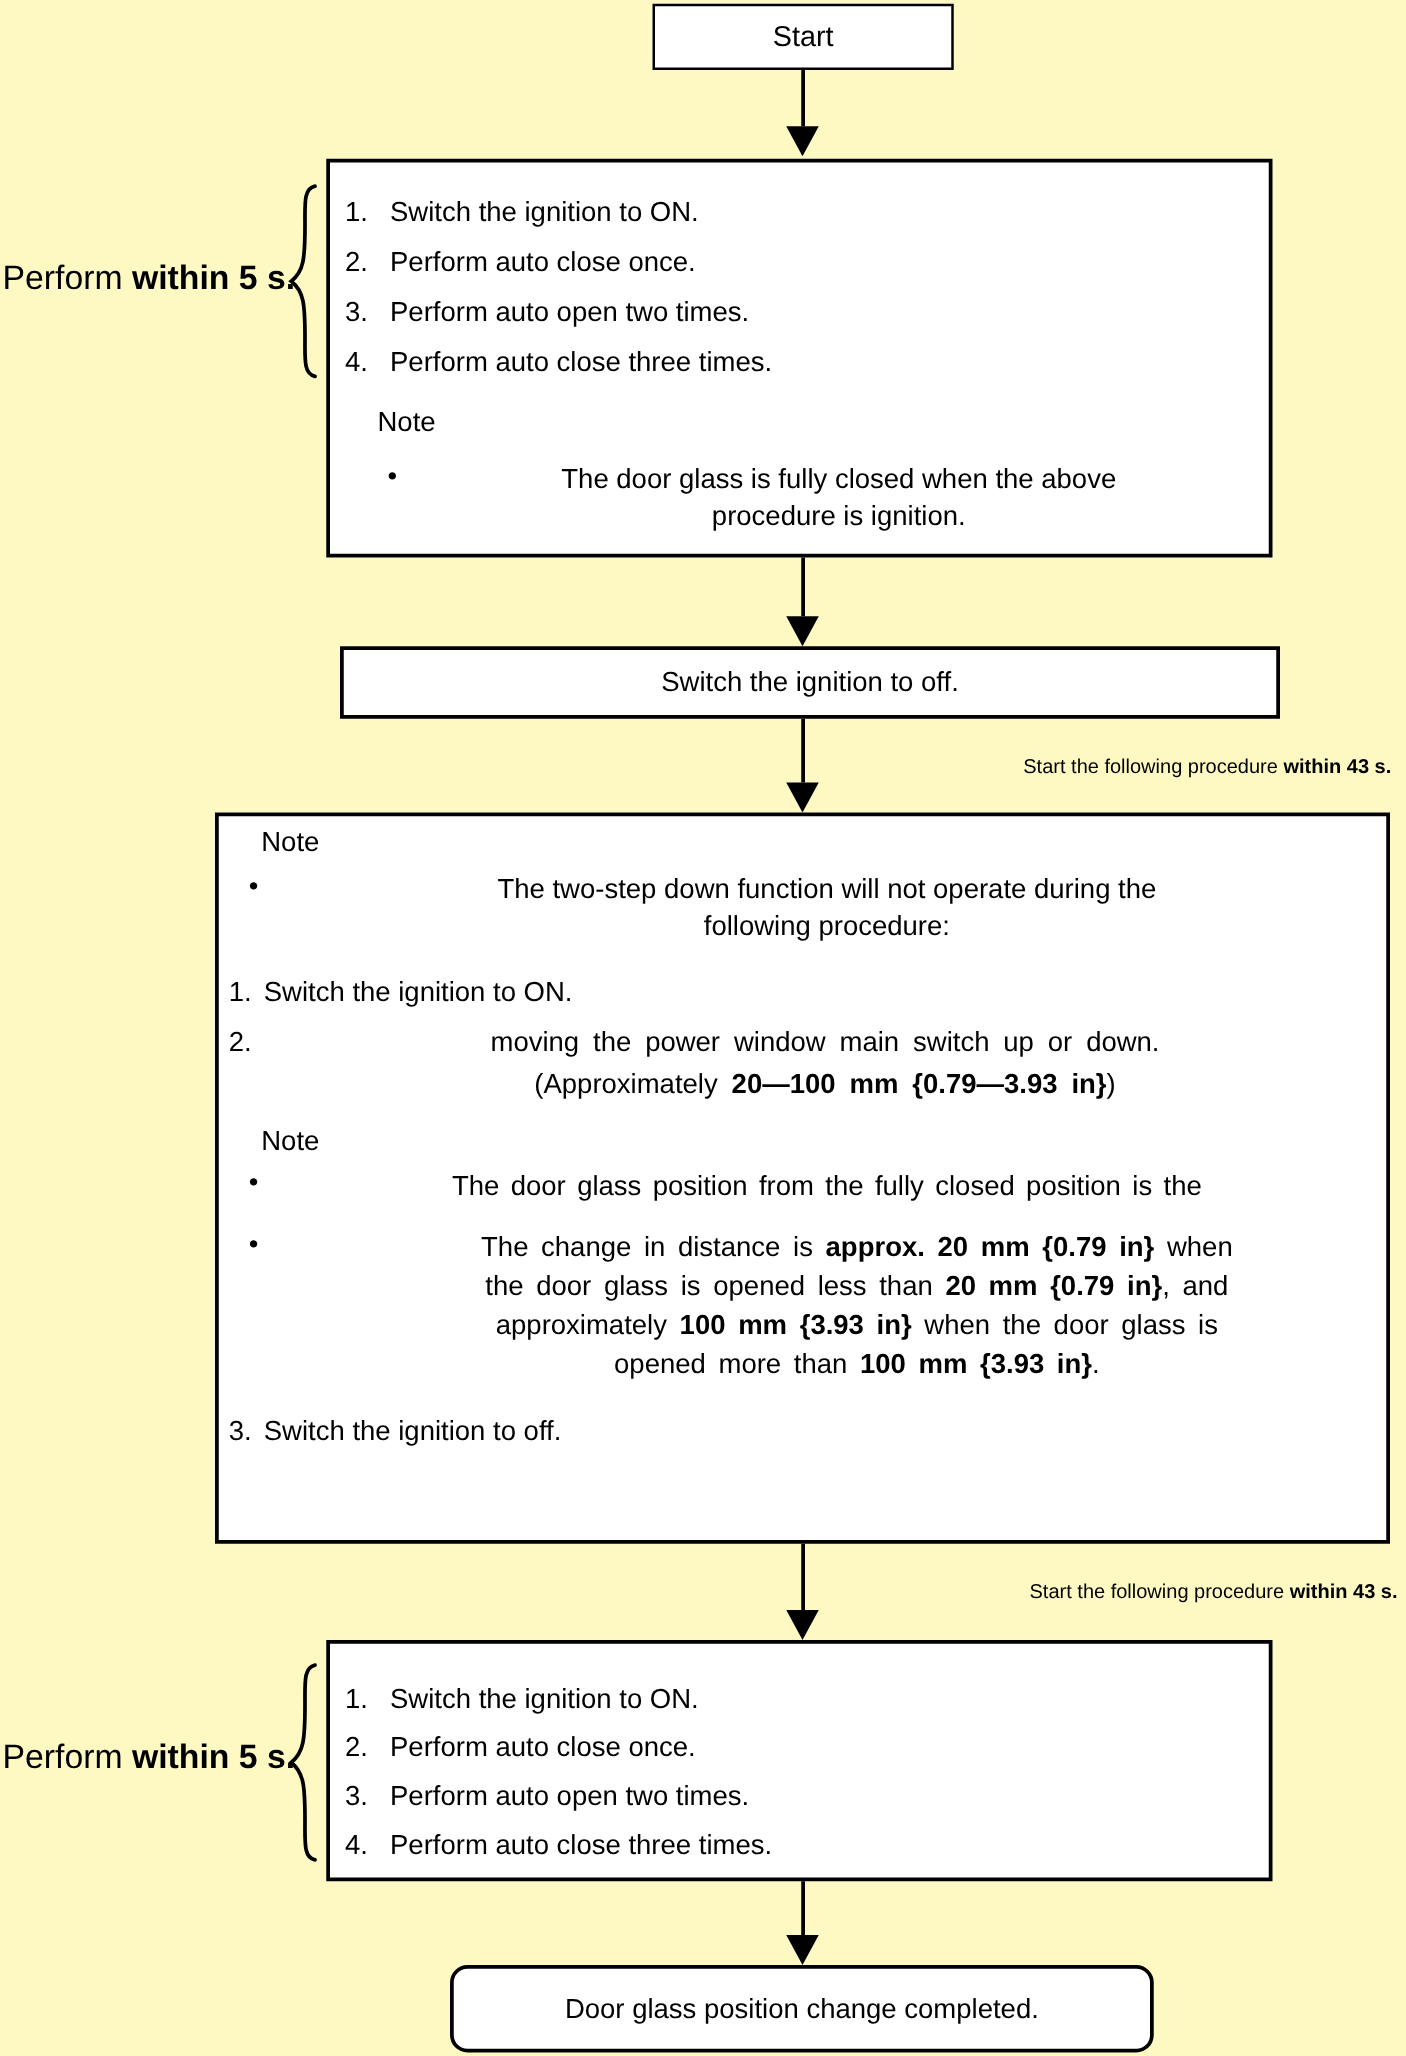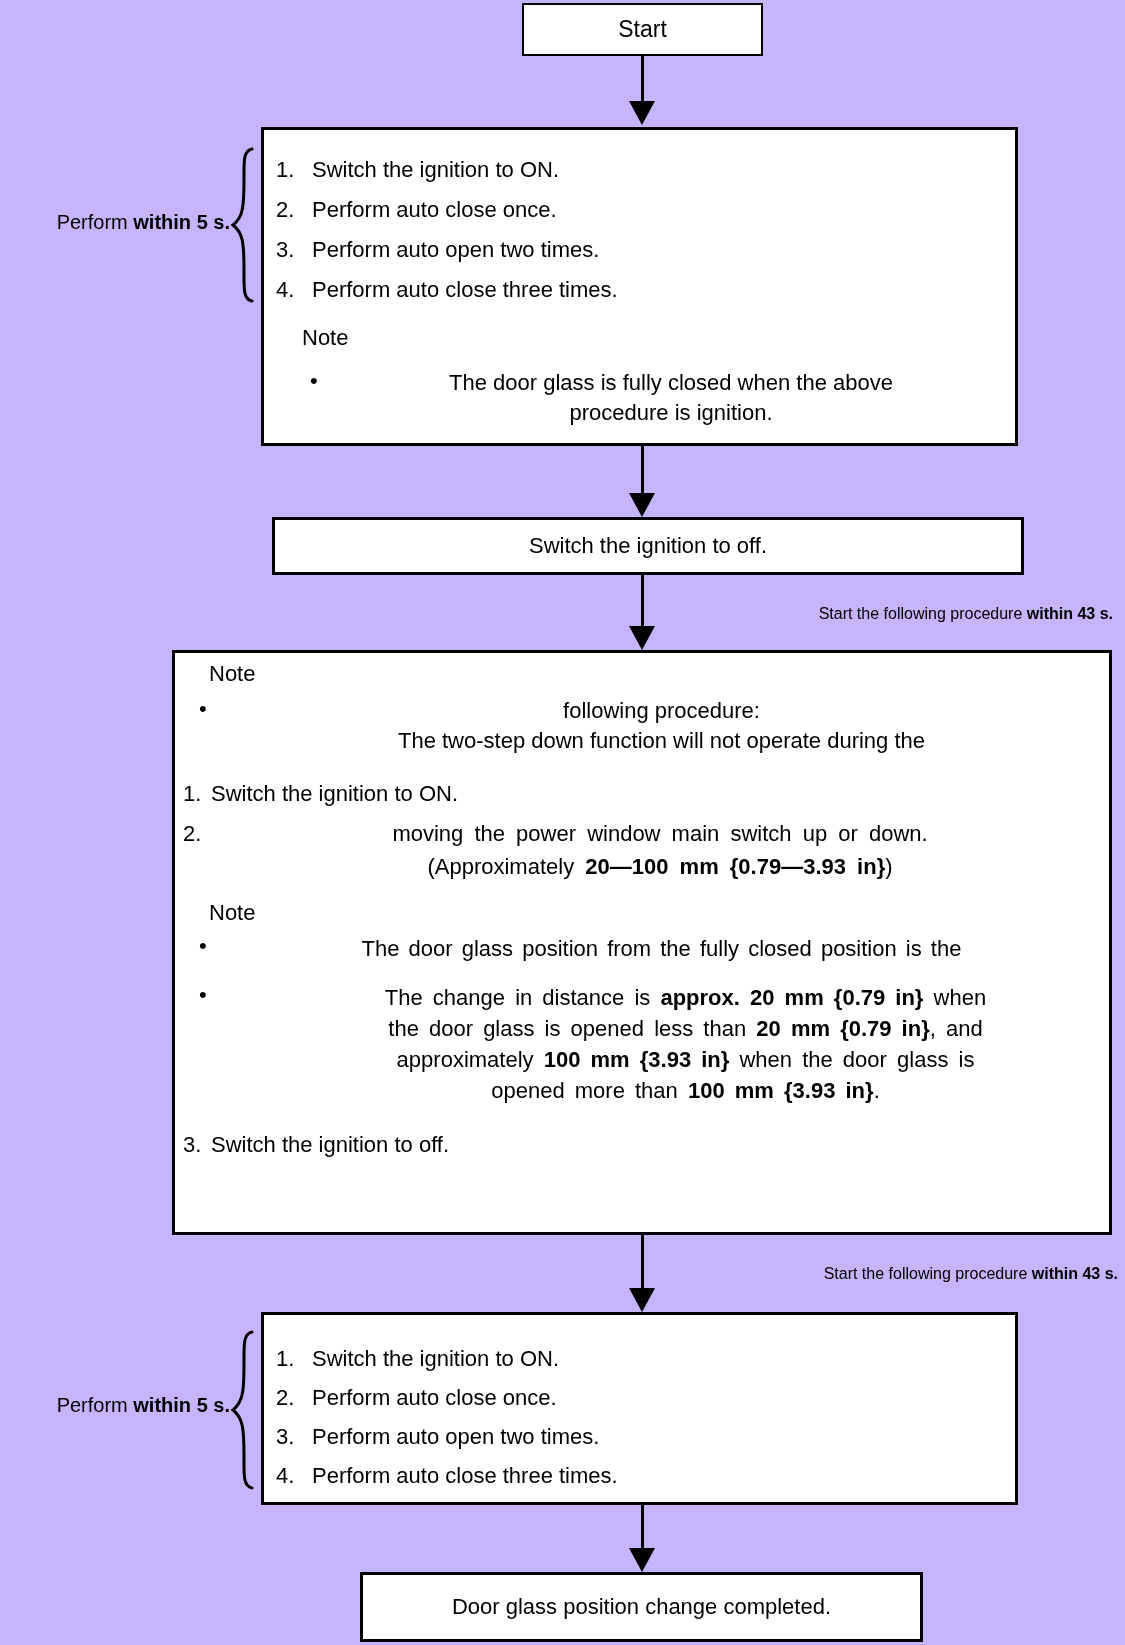--- a/index.html
+++ b/index.html
@@ -1,30 +1,30 @@
 <!DOCTYPE html>
 <html><head>
 <meta charset="utf-8">
 <style>
   html,body{margin:0;padding:0;background:#fff;}
   #canvas{
-    position:relative;width:1125px;height:1645px;background:#c4b5fd;
+    position:relative;width:1125px;height:1645px;background:#fef9c3;
     font-family:"Liberation Sans","DejaVu Sans",sans-serif;
     color:#000;font-size:22px;overflow:hidden;
   }
   .box{
     position:absolute;box-sizing:border-box;border:3px solid #000;background:#fff;
   }
   .centered{display:flex;align-items:center;justify-content:center;text-align:center;}
   
   .arrow{position:absolute;width:26px;display:flex;flex-direction:column;align-items:center;}
   .shaft{width:3px;background:#000;}
   .head{width:0;height:0;border-left:13px solid transparent;border-right:13px solid transparent;border-top:24px solid #000;}
   
-  .side-label{position:absolute;font-size:20px;line-height:28px;text-align:right;white-space:nowrap;}
+  .side-label{position:absolute;font-size:27px;line-height:28px;text-align:right;white-space:nowrap;}
   .timing-label{position:absolute;font-size:16px;line-height:26px;white-space:nowrap;text-align:right;}
   b{font-weight:bold;}
   .brace{position:absolute;}
   
   .step-row{display:flex;align-items:flex-start;}
   .num{flex:none;}
   .txt{flex:1;}
   .bullet-row{display:flex;align-items:flex-start;}
   .dot{flex:none;}
   .lines{flex:1;text-align:center;}
@@ -120,22 +120,22 @@
   <div class="arrow" style="left:629px;top:575px;">
     <div class="shaft" style="height:51px;"></div>
     <div class="head"></div>
   </div>
 
   <div class="box" style="left:172px;top:650px;width:940px;height:585px;">
     <div class="c-note-title n1">Note</div>
     <div class="bullet-row bullet-c b1">
       <span class="dot">•</span>
       <div class="lines">
+          <div>The two-step down function will not operate during the</div>
           <div>following procedure:</div>
-          <div>The two-step down function will not operate during the</div>
         </div>
     </div>
     <div class="step-row c-step s1">
       <span class="c-num">1.</span>
       <span class="txt">Switch the ignition to ON.</span>
     </div>
     <div class="step-row c-step s2">
       <span class="c-num" style="line-height:33px;">2.</span>
       <div class="lines">
           <div>moving the power window main switch up or down.</div>
@@ -196,17 +196,17 @@
         <span class="txt">Perform auto close three times.</span>
       </div>
     </div>
   </div>
 
   <div class="arrow" style="left:629px;top:1505px;">
     <div class="shaft" style="height:43px;"></div>
     <div class="head"></div>
   </div>
 
-  <div class="box centered" style="left:360px;top:1572px;width:563px;height:70px;">
+  <div class="box centered" style="left:360px;top:1572px;width:563px;height:70px;border-radius:14px;">
     <span>Door glass position change completed.</span>
   </div>
 
 </div>
 
 </body></html>

